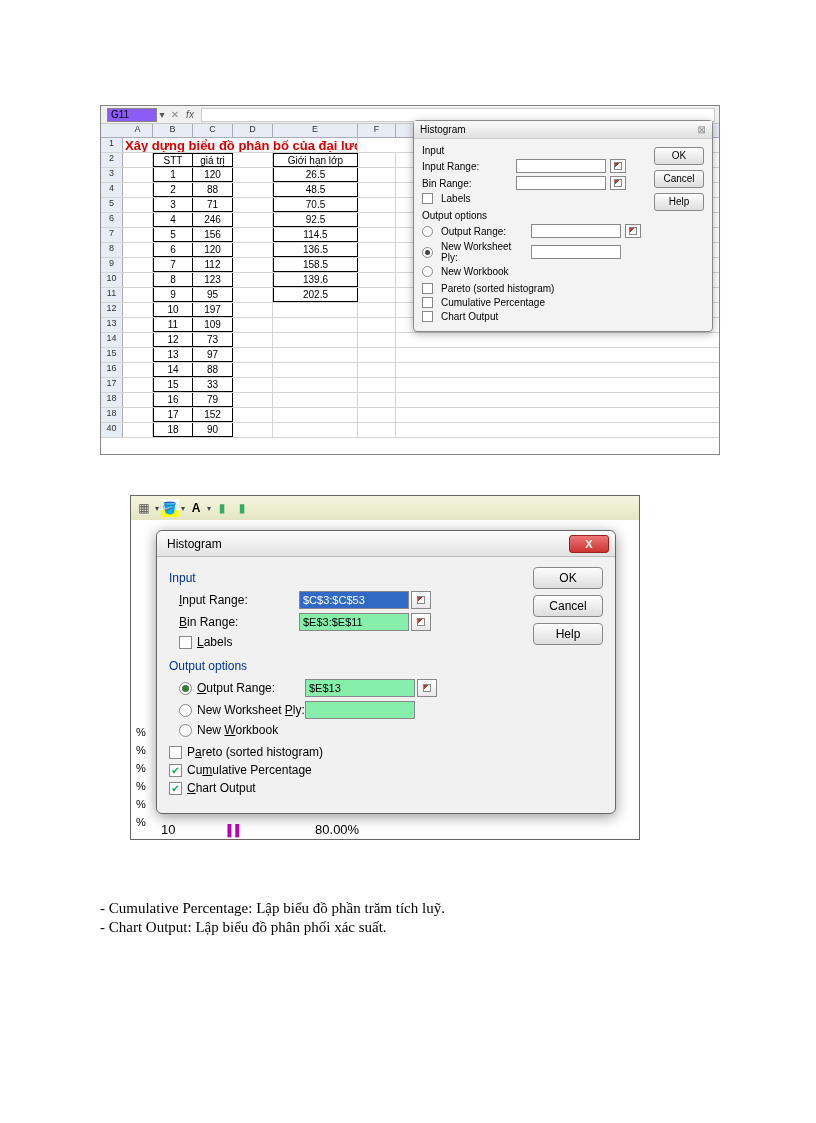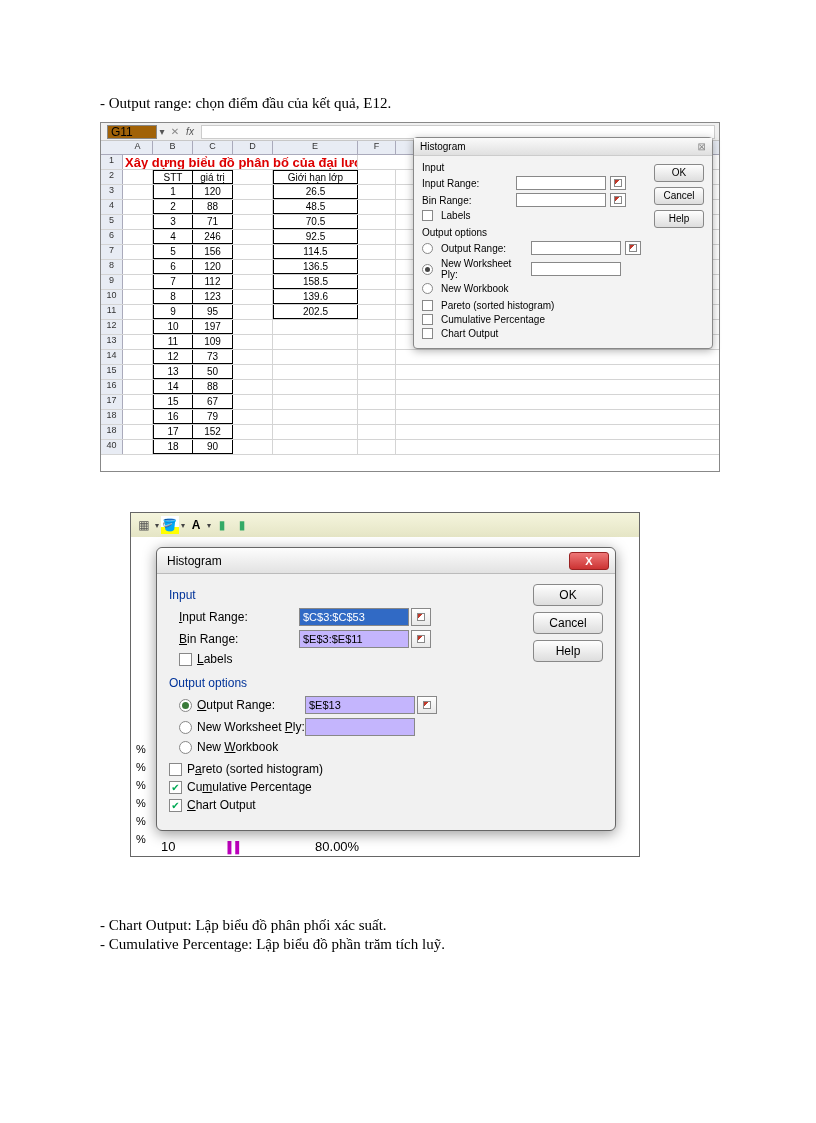--- a/index.html
+++ b/index.html
@@ -3,21 +3,21 @@
 <meta charset="utf-8">
 <style>
   * { box-sizing: border-box; margin: 0; padding: 0; }
   body { width: 816px; height: 1123px; background: #fff; font-family: "Times New Roman", serif; font-size: 14px; color: #000; position: relative; }
   .page { padding: 95px 90px 40px 100px; }
   .intro-line { margin-bottom: 2px; font-size: 15px; }
 
   
   .shot1 { margin-top: 10px; width: 620px; height: 350px; border: 1px solid #888; background: #fff; position: relative; font-family: Tahoma, Arial, sans-serif; font-size: 10px; }
   .namebox-row { height: 18px; border-bottom: 1px solid #c7c7c7; display: flex; align-items: center; background: #f0f0f0; }
-  .namebox { width: 50px; height: 14px; background: #a16207; border: 1px solid #888; margin-left: 6px; font-size: 12px; padding-left: 3px; display: flex; align-items: center; }
+  .namebox { width: 50px; height: 14px; background: #8b5cf6; border: 1px solid #888; margin-left: 6px; font-size: 10px; padding-left: 3px; display: flex; align-items: center; }
   .namebox-dd { width: 10px; text-align: center; color: #555; }
   .fx { width: 14px; font-style: italic; color: #555; text-align: center; }
   .colhdr-row { height: 14px; display: flex; background: #e8ecf4; border-bottom: 1px solid #aab; }
   .rowhdr-col { width: 22px; }
   .colhdr { border-right: 1px solid #aab; text-align: center; font-size: 9px; color: #333; }
   .colA { width: 30px; } .colB { width: 40px; } .colC { width: 40px; } .colD { width: 40px; } .colE { width: 85px; } .colF { width: 38px; }
   .body-row { height: 15px; display: flex; border-bottom: 1px solid #d4d4d4; }
   .rowhdr { width: 22px; background: #e8ecf4; border-right: 1px solid #aab; text-align: center; font-size: 9px; color: #333; }
   .cell { border-right: 1px solid #d4d4d4; text-align: center; font-size: 10px; display: flex; align-items: center; justify-content: center; }
   .title-red { color: #d00; font-weight: bold; font-size: 13px; white-space: nowrap; overflow: hidden; padding-left: 2px; justify-content: flex-start; }
@@ -51,38 +51,37 @@
   .pct-col div { height: 18px; }
   .bottom-strip { position: absolute; bottom: 2px; left: 30px; display: flex; align-items: center; gap: 6px; font-size: 13px; }
 
   .dlg2 { position: absolute; top: 34px; left: 25px; width: 460px; background: #f1f1f1; border: 1px solid #666; border-radius: 6px; box-shadow: 0 3px 14px rgba(0,0,0,0.4); font-size: 12px; }
   .dlg2-title { height: 26px; background: linear-gradient(#fdfdfd,#e2e2e2); border-bottom: 1px solid #bbb; border-radius: 6px 6px 0 0; display: flex; align-items: center; justify-content: space-between; padding: 0 6px 0 10px; }
   .dlg2-close { width: 40px; height: 18px; background: linear-gradient(#e77,#c33); border: 1px solid #922; border-radius: 3px; color: #fff; text-align: center; line-height: 16px; font-weight: bold; font-size: 11px; }
   .dlg2-body { padding: 10px 12px 14px; position: relative; }
   .dlg2-sec { color: #003399; margin: 4px 0 6px; }
   .dlg2-row { display: flex; align-items: center; margin: 4px 0; }
   .dlg2-lbl { width: 130px; padding-left: 10px; }
-  .dlg2-inp { width: 110px; height: 18px; border: 1px solid #888; background: #c4b5fd; font-size: 11px; padding: 0 3px; display: flex; align-items: center; }
+  .dlg2-inp { width: 110px; height: 18px; border: 1px solid #888; background: #86efac; font-size: 11px; padding: 0 3px; display: flex; align-items: center; }
   .dlg2-inp.sel { background: #316ac5; color: #fff; }
   .refbtn2 { width: 20px; height: 18px; border: 1px solid #888; background: linear-gradient(#fff,#e8e8e8); display: inline-flex; align-items: center; justify-content: center; margin-left: 2px; }
   .dlg2-btncol { position: absolute; top: 10px; right: 12px; width: 70px; }
   .dlg2-btn { width: 70px; height: 22px; background: linear-gradient(#fefefe,#ddd); border: 1px solid #888; border-radius: 4px; margin-bottom: 6px; text-align: center; line-height: 20px; font-size: 12px; }
   .cb2 { width: 13px; height: 13px; border: 1px solid #888; background: #fff; display: inline-flex; align-items: center; justify-content: center; margin-right: 5px; vertical-align: middle; font-size: 10px; color: #0a5; }
   .rb2 { width: 13px; height: 13px; border: 1px solid #888; border-radius: 50%; background: #fff; display: inline-block; margin-right: 5px; vertical-align: middle; position: relative; }
   .rb2.sel::after { content:""; position:absolute; top:2px; left:2px; width:7px; height:7px; background:#3a7a3a; border-radius:50%; }
   .und { text-decoration: underline; }
 
   .outro { margin-top: 60px; }
   .outro-line { font-size: 15px; margin-bottom: 2px; }
 </style>
 </head>
 <body>
 
 <div class="page">
-  <div class="intro-line">- Output range: chọn điểm đầu của kết quả, E12.</div>
 
   <div class="shot1">
     <div class="namebox-row">
       <div class="namebox">
           <span>G11</span>
         </div>
       <div class="namebox-dd">▾</div>
       <div style="width:16px;text-align:center;color:#888;">✕</div>
       <div class="fx">fx</div>
       <div style="flex:1;height:14px;background:#fff;border:1px solid #ccc;margin:0 4px;"></div>
@@ -217,39 +216,39 @@
           <div class="cell colB bordL bordR bordB">12</div>
           <div class="cell colC bordR bordB">73</div>
           <div class="cell colD"></div>
           <div class="cell colE"></div>
           <div class="cell colF"></div>
         </div>
         <div class="body-row">
           <div class="rowhdr">15</div>
           <div class="cell colA"></div>
           <div class="cell colB bordL bordR bordB">13</div>
-          <div class="cell colC bordR bordB">50</div>
+          <div class="cell colC bordR bordB">97</div>
           <div class="cell colD"></div>
           <div class="cell colE"></div>
           <div class="cell colF"></div>
         </div>
         <div class="body-row">
           <div class="rowhdr">16</div>
           <div class="cell colA"></div>
           <div class="cell colB bordL bordR bordB">14</div>
           <div class="cell colC bordR bordB">88</div>
           <div class="cell colD"></div>
           <div class="cell colE"></div>
           <div class="cell colF"></div>
         </div>
         <div class="body-row">
           <div class="rowhdr">17</div>
           <div class="cell colA"></div>
           <div class="cell colB bordL bordR bordB">15</div>
-          <div class="cell colC bordR bordB">67</div>
+          <div class="cell colC bordR bordB">33</div>
           <div class="cell colD"></div>
           <div class="cell colE"></div>
           <div class="cell colF"></div>
         </div>
         <div class="body-row">
           <div class="rowhdr">18</div>
           <div class="cell colA"></div>
           <div class="cell colB bordL bordR bordB">16</div>
           <div class="cell colC bordR bordB">79</div>
           <div class="cell colD"></div>
@@ -432,16 +431,16 @@
         <div class="dlg2-btncol">
           <div class="dlg2-btn">OK</div>
           <div class="dlg2-btn">Cancel</div>
           <div class="dlg2-btn">Help</div>
         </div>
       </div>
     </div>
   </div>
 
   <div class="outro">
+    <div class="outro-line">- Cumulative  Percentage: Lập biểu đồ phần trăm tích luỹ.</div>
     <div class="outro-line">- Chart Output: Lập biểu đồ phân phối xác suất.</div>
-    <div class="outro-line">- Cumulative  Percentage: Lập biểu đồ phần trăm tích luỹ.</div>
   </div>
 </div>
 
 </body></html>

